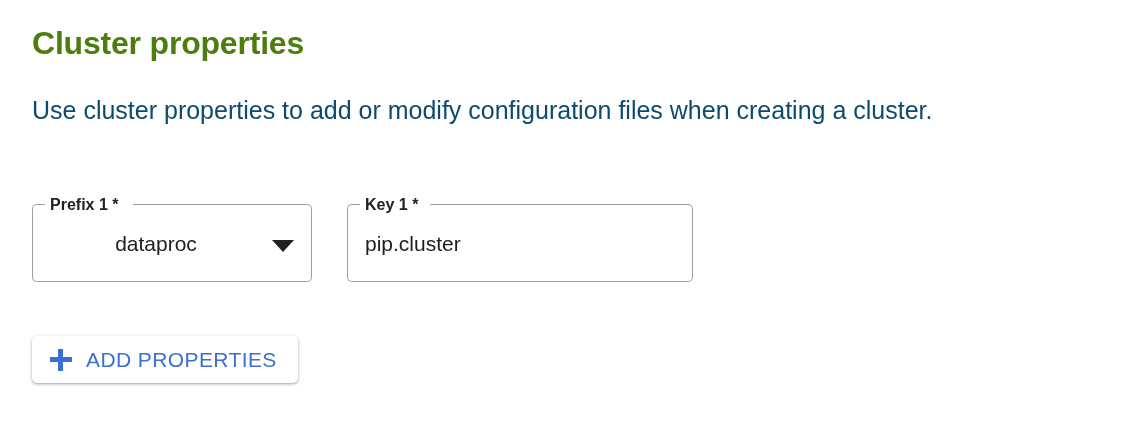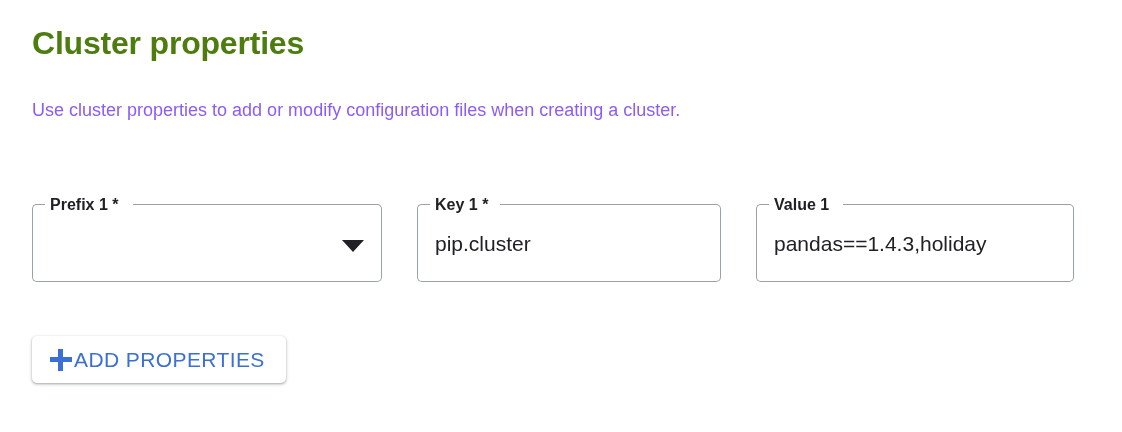--- a/index.html
+++ b/index.html
@@ -32,43 +32,43 @@
     line-height: 42px;
     letter-spacing: -0.2px;
     color: #4d7c0f;
     white-space: nowrap;
   }
 
   .page-subtitle {
     position: absolute;
     left: 32px;
     top: 96px;
-    font-size: 18px;
+    font-size: 25px;
     font-weight: normal;
     line-height: 28px;
-    color: #8b5cf6;
+    color: #0c4a6e;
     white-space: nowrap;
   }
 
   
   .fields-row {
     position: absolute;
     left: 32px;
     top: 196px;
     display: flex;
     align-items: flex-start;
   }
 
   .field {
     position: relative;
     height: 86px;
     box-sizing: border-box;
   }
-  .field.prefix { width: 350px; margin-right: 35px; text-align: center; }
-  .field.key    { width: 304px; margin-right: 35px; }
+  .field.prefix { width: 280px; margin-right: 35px; text-align: center; }
+  .field.key    { width: 346px; margin-right: 35px; }
   .field.value  { width: 318px; }
 
   
   .outline {
     position: absolute;
     left: 0;
     top: 8px;
     right: 0;
     bottom: 0;
     pointer-events: none;
@@ -140,21 +140,21 @@
   }
 
   
   .add-button {
     position: absolute;
     left: 32px;
     top: 336px;
     height: 47px;
     display: inline-flex;
     align-items: center;
-    gap: 2px;
+    gap: 14px;
     padding: 0 21px 0 18px;
     background: #ffffff;
     border: none;
     border-radius: 5px;
     box-shadow: 0 1px 2px 0 rgba(60,64,67,0.30), 0 1px 3px 1px rgba(60,64,67,0.15);
     cursor: pointer;
     font-family: "Liberation Sans", sans-serif;
   }
 
   .plus-icon {
@@ -195,42 +195,34 @@
 
   <div class="fields-row">
 
     <div class="field prefix">
       <div class="outline">
         <div class="outline-lead"></div>
         <div class="outline-notch" style="width:88px;"></div>
         <div class="outline-trail"></div>
       </div>
       <div class="field-label">Prefix 1 *</div>
+      <div class="field-value">dataproc</div>
       <div class="select-arrow"></div>
     </div>
 
     <div class="field key">
       <div class="outline">
         <div class="outline-lead"></div>
         <div class="outline-notch" style="width:70px;"></div>
         <div class="outline-trail"></div>
       </div>
       <div class="field-label">Key 1 *</div>
       <div class="field-value">pip.cluster</div>
     </div>
 
-    <div class="field value">
-      <div class="outline">
-        <div class="outline-lead"></div>
-        <div class="outline-notch" style="width:74px;"></div>
-        <div class="outline-trail"></div>
-      </div>
-      <div class="field-label">Value 1</div>
-      <div class="field-value">pandas==1.4.3,holiday</div>
-    </div>
 
   </div>
 
   <div class="add-button">
     <span class="plus-icon"></span>
     <span class="add-button-label">ADD PROPERTIES</span>
   </div>
 
 </div>
 

